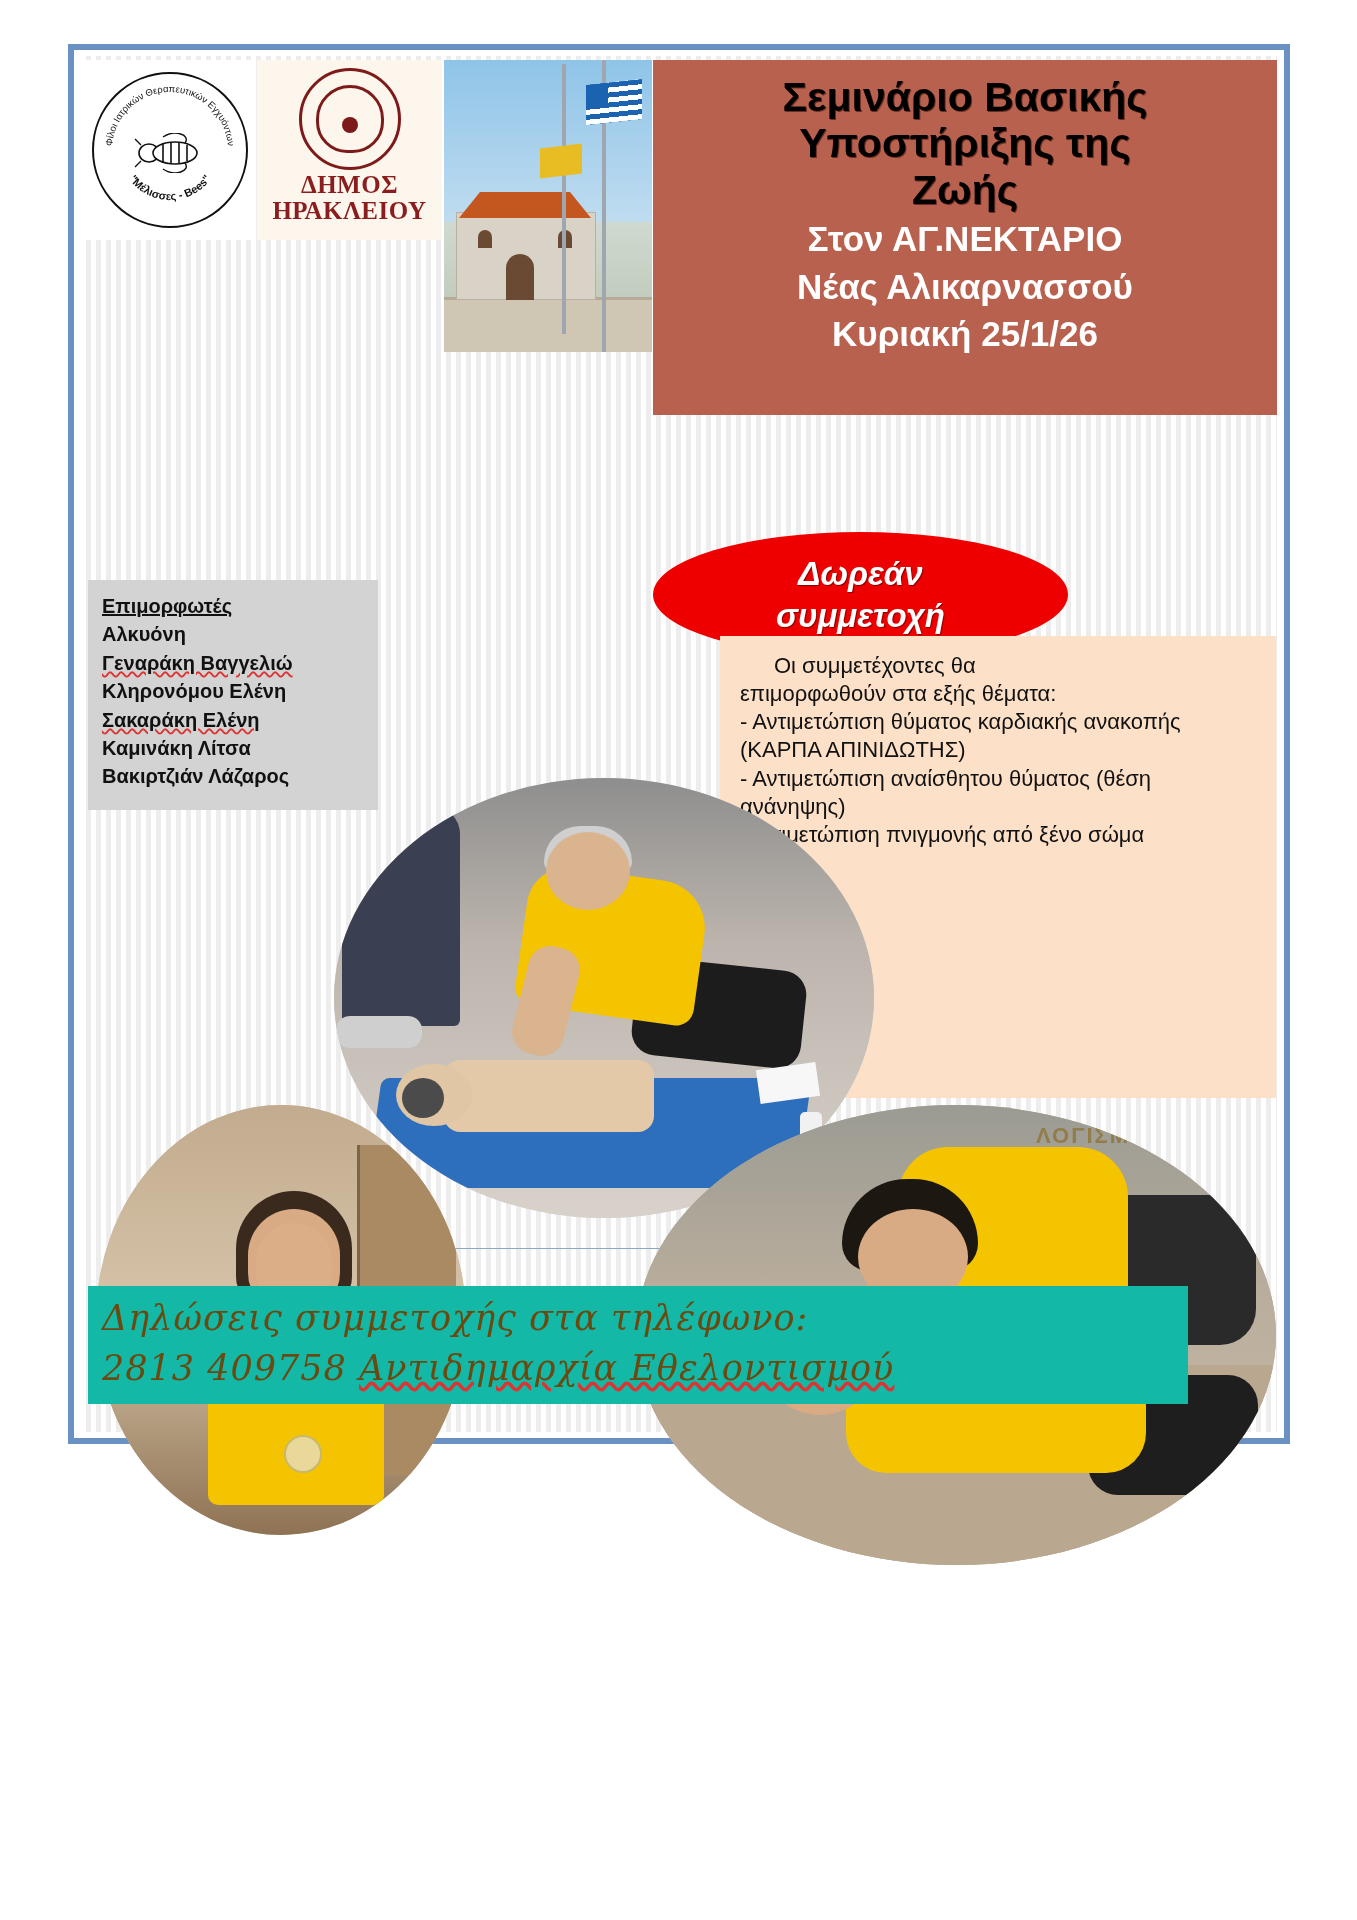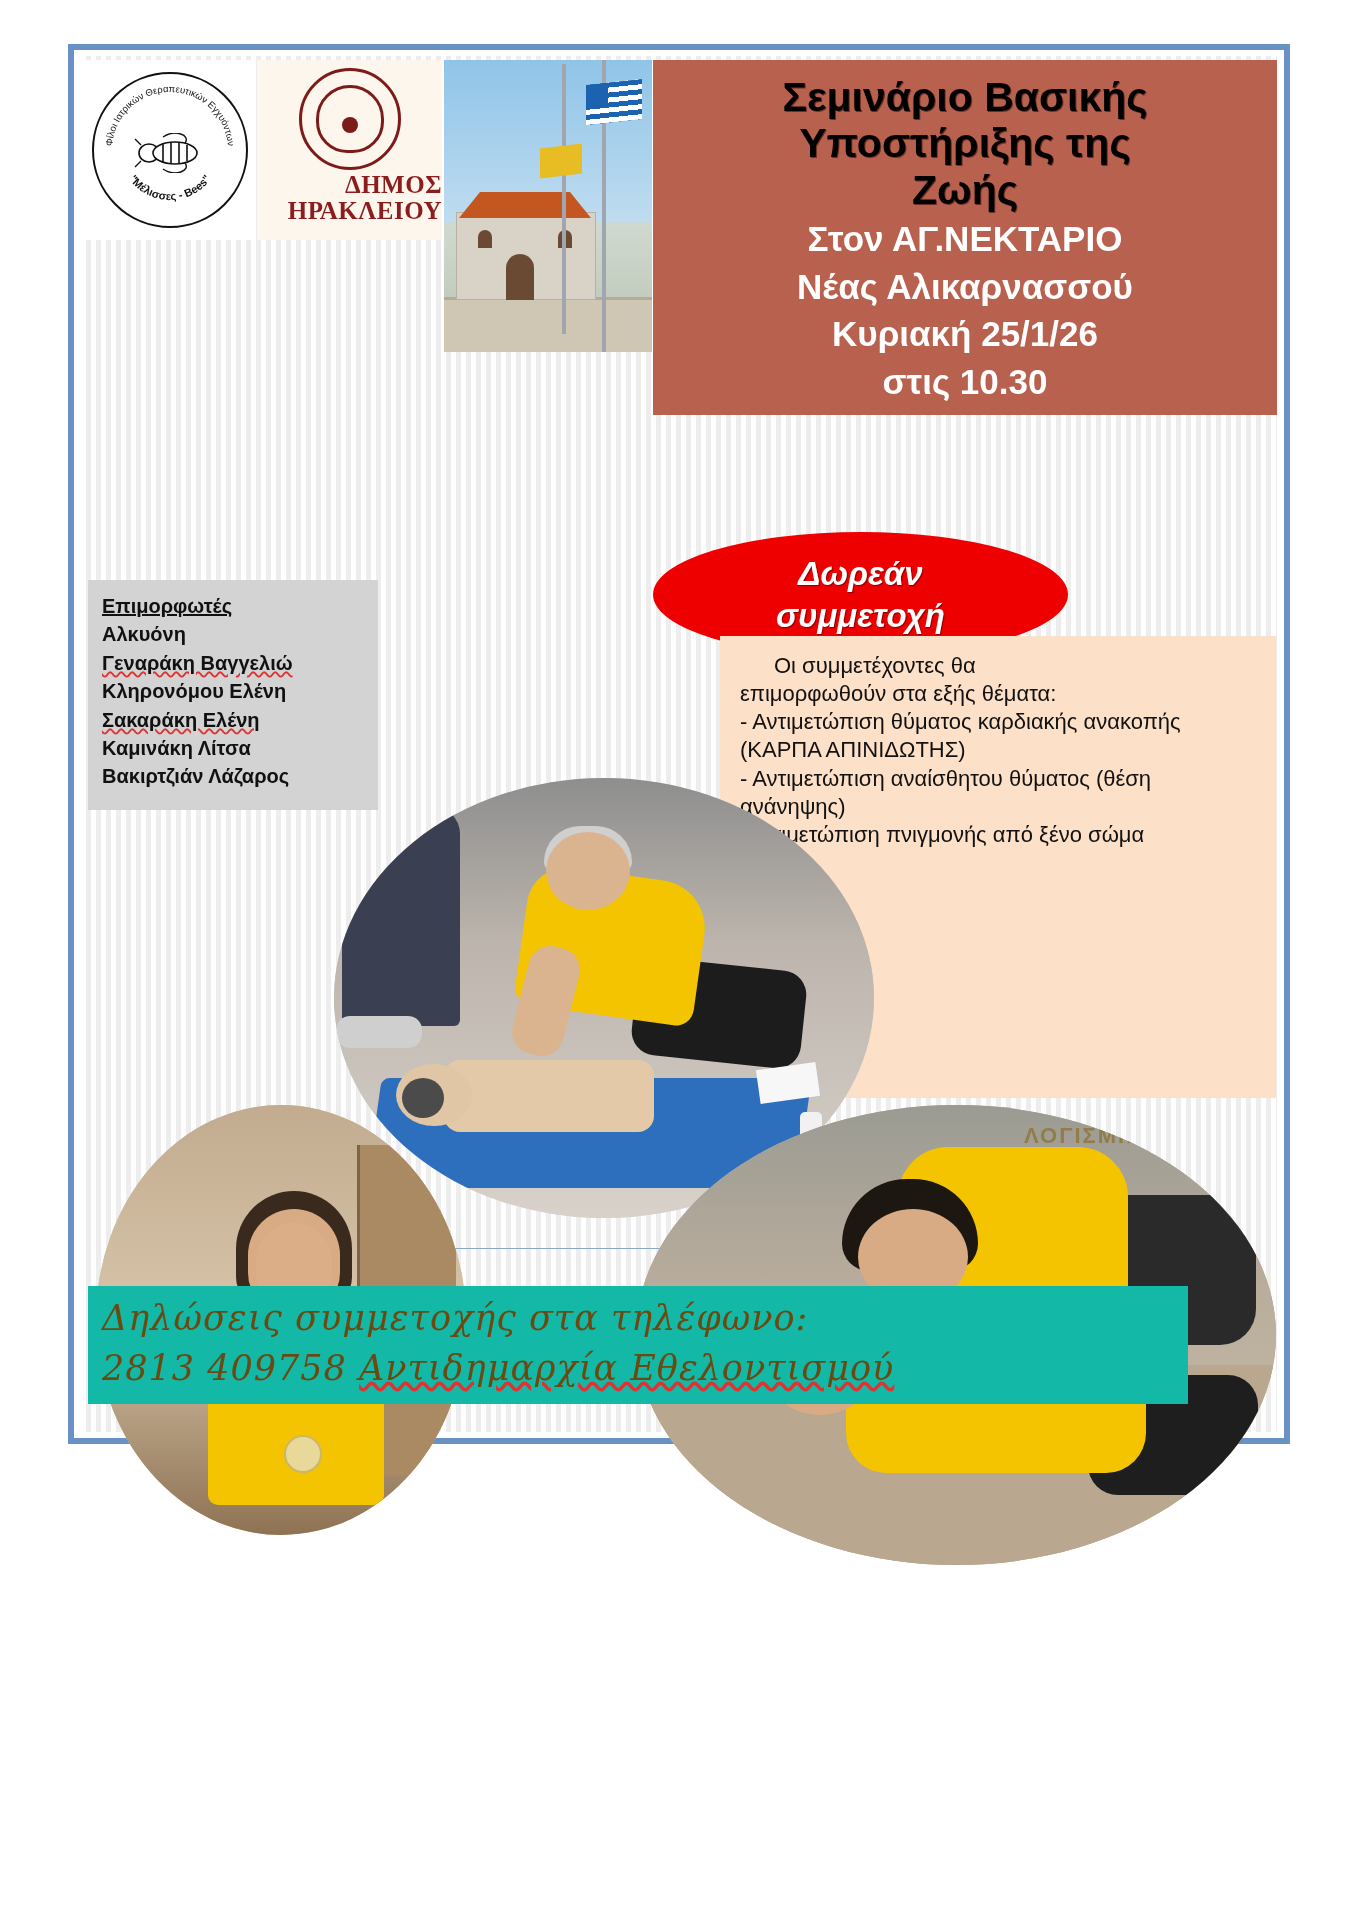--- a/index.html
+++ b/index.html
@@ -83,21 +83,21 @@
     height: 40px;
   }
 
   .logo-dimos {
     position: absolute;
     left: 257px;
     top: 60px;
     width: 185px;
     height: 180px;
     background: #fdf6ec;
-    text-align: right;
+    text-align: center;
     box-sizing: border-box;
     padding-top: 8px;
   }
   .dimos-emblem {
     width: 96px;
     height: 96px;
     margin: 0 auto 2px auto;
     border: 3px solid #7d1b1b;
     border-radius: 50%;
     position: relative;
@@ -388,21 +388,21 @@
   .res-floor { position:absolute; left:0; bottom:0; width:100%; height: 200px; background:#b9a78f; }
   .res-victim-shirt { position:absolute; left: 210px; bottom: 92px; width: 300px; height: 140px; background:#f4c400; border-radius: 40px; }
   .res-victim-head { position:absolute; left: 130px; bottom: 150px; width: 108px; height: 96px; background:#d8ab84; border-radius: 50%; }
   .res-victim-hair { position:absolute; left: 126px; bottom: 196px; width: 112px; height: 56px; background:#2b2119; border-radius: 56px 56px 10px 10px; }
   .res-victim-legs { position:absolute; left: 452px; bottom: 70px; width: 170px; height: 120px; background:#1e1e1e; border-radius: 30px; }
   .res-rescuer-shirt { position:absolute; left: 262px; top: 42px; width: 230px; height: 190px; background:#f4c400; border-radius: 50px 50px 22px 22px; }
   .res-rescuer-head { position:absolute; left: 222px; top: 104px; width: 110px; height: 96px; background:#d8ab84; border-radius: 50%; }
   .res-rescuer-hair { position:absolute; left: 206px; top: 74px; width: 136px; height: 92px; background:#1d1712; border-radius: 66px 66px 28px 28px; }
   .res-rescuer-arm { position:absolute; left: 206px; top: 176px; width: 70px; height: 120px; background:#d8ab84; border-radius: 32px; transform: rotate(16deg); }
   .res-rescuer-pants { position:absolute; left: 430px; top: 90px; width: 190px; height: 150px; background:#2a2a2a; border-radius: 36px; }
-  .res-text { position:absolute; left: 388px; top: 18px; color:#8a6a22; font-weight:bold; font-size: 22px; letter-spacing: 2px; opacity: .65; }
+  .res-text { position:absolute; left: 400px; top: 18px; color:#8a6a22; font-weight:bold; font-size: 22px; letter-spacing: 2px; opacity: .65; }
 
   
   .contact {
     position: absolute;
     left: 88px;
     top: 1286px;
     width: 1100px;
     height: 118px;
     background: #14b8a6;
     box-sizing: border-box;
@@ -485,21 +485,20 @@
     <div class="flag-yellow"></div>
   </div>
 
   <div class="title-box">
     <div class="title-main">Σεμινάριο Βασικής</div>
     <div class="title-main">Υποστήριξης της</div>
     <div class="title-main">Ζωής</div>
     <div class="title-sub">Στον ΑΓ.ΝΕΚΤΑΡΙΟ</div>
     <div class="title-sub">Νέας Αλικαρνασσού</div>
     <div class="title-sub">Κυριακή 25/1/26</div>
-    <div class="title-sub">στις 10.30</div>
   </div>
 
 
   <div class="free-ellipse">
     <span>Δωρεάν</span>
     <span>συμμετοχή</span>
   </div>
 
   <div class="trainers">
     <div class="hdr">Επιμορφωτές</div>

